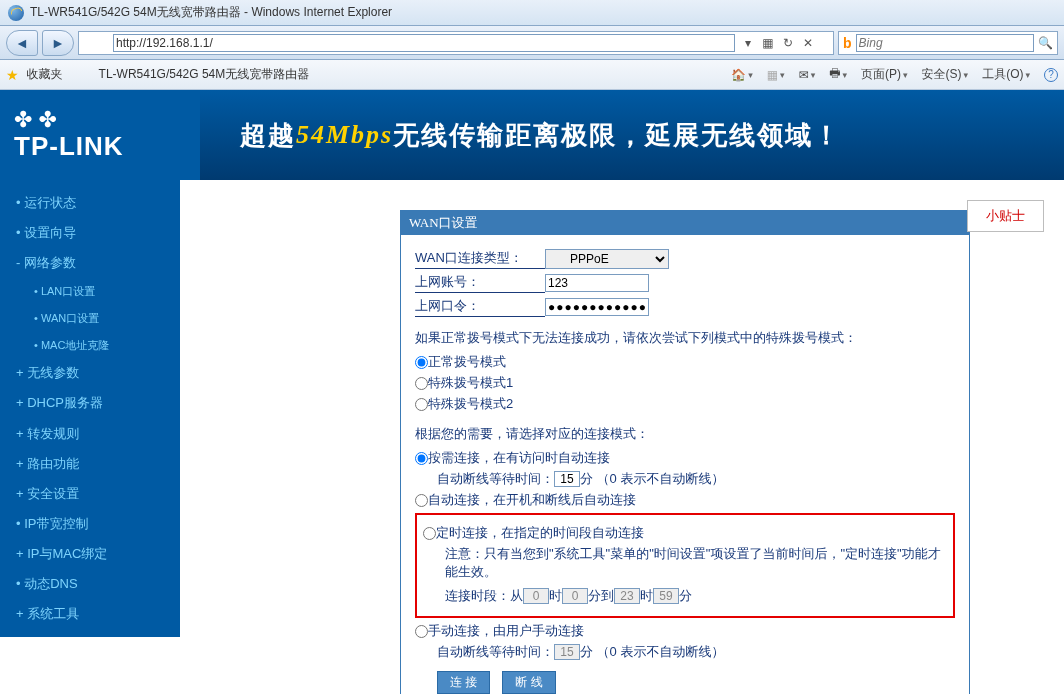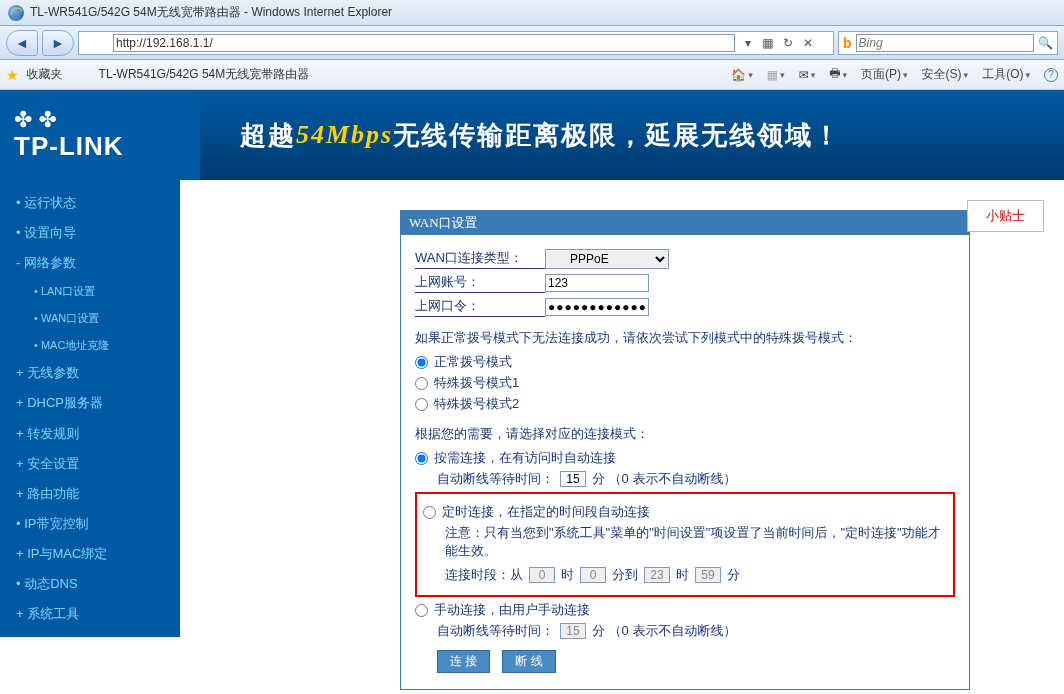--- a/index.html
+++ b/index.html
@@ -48,21 +48,21 @@
 .panel-hd { background: #3a7ab5; color: #fff; font-size: 13px; padding: 3px 8px; font-family: SimSun, serif;}
 .panel-body { padding: 10px 14px 16px 14px; color: #1a3a7a; font-size: 13px; }
 .row { display: flex; align-items: center; margin: 4px 0; }
 .lbl { width: 130px; color:#1a3a7a; }
 .underline-lbl{ border-bottom:1px solid #1a3a7a; padding-bottom:1px;}
 select, input[type=text], input[type=password] { border: 1px solid #7a9cc0; font-size: 12px; padding: 1px 2px; }
 select { width: 124px; padding-left: 20px; }
 .txt { width: 104px; }
 .pw { width: 104px; letter-spacing:1px;}
 .section-note { margin: 12px 0 6px 0; }
-.radio-row { display:flex; align-items:center; gap:6px; margin:3px 0 3px 0;}
+.radio-row { display:flex; align-items:center; margin:3px 0 3px 0;}
 .indent { margin-left: 22px; }
 .tiny-input { width: 26px; border:1px solid #7a9cc0; text-align:center; font-size:12px; padding:0 1px;}
 .tiny-input[disabled]{ background:#eee; color:#888;}
 .red-box { border: 2px solid #e40000; padding: 6px 6px 8px 6px; margin: 4px 0; }
 .note-text { color:#1a3a7a; }
 .btns { margin-top: 10px; display:flex; gap:12px; margin-left:22px;}
 .btn { background:#4a8ac5; color:#fff; border:1px solid #2a6aa5; padding:2px 12px; font-size:12px;}
 
 .arrow-pointer { position:absolute; left: 826px; top: 22px; color:#ff3030; font-size:22px; transform: rotate(45deg);}
 .tips-box { position:absolute; right: 20px; top: 20px; border:1px solid #bdbdbd; background:#fff; padding:6px 18px; color:#d00000; font-size:13px; font-family: SimSun,serif;}
@@ -141,22 +141,22 @@
       <div class="leftnav">
         <div class="item">• 运行状态</div>
         <div class="item">• 设置向导</div>
         <div class="item">- 网络参数</div>
         <div class="item sub">• LAN口设置</div>
         <div class="item sub">• WAN口设置</div>
         <div class="item sub">• MAC地址克隆</div>
         <div class="item">+ 无线参数</div>
         <div class="item">+ DHCP服务器</div>
         <div class="item">+ 转发规则</div>
+        <div class="item">+ 路由功能</div>
         <div class="item">+ 安全设置</div>
-        <div class="item">+ 路由功能</div>
         <div class="item">• IP带宽控制</div>
         <div class="item">+ IP与MAC绑定</div>
         <div class="item">• 动态DNS</div>
         <div class="item">+ 系统工具</div>
       </div>
     </div>
 
     <div class="content-col">
       <div class="arrow-pointer">➤</div>
       <div class="tips-box"><span>小贴士</span></div>
@@ -196,20 +196,24 @@
           <div class="radio-row">
               <input type="radio" name="mode" checked="" style="">
               <span>按需连接，在有访问时自动连接</span>
             </div>
           <div class="indent radio-row">
             <span>自动断线等待时间：</span>
             <input class="tiny-input" value="15" style="">
             <span>分  （0 表示不自动断线）</span>
           </div>
 
+          <div class="radio-row">
+              <input type="radio" name="mode" style="">
+              <span>自动连接，在开机和断线后自动连接</span>
+            </div>
 
           <div class="red-box">
             <div class="radio-row">
                 <input type="radio" name="mode" style="">
                 <span>定时连接，在指定的时间段自动连接</span>
               </div>
             <div class="indent note-text">注意：只有当您到"系统工具"菜单的"时间设置"项设置了当前时间后，"定时连接"功能才能生效。</div>
             <div class="indent radio-row" style="margin-top:6px">
               <span>连接时段：从</span>
               <input class="tiny-input" disabled="" value="0" style="">

